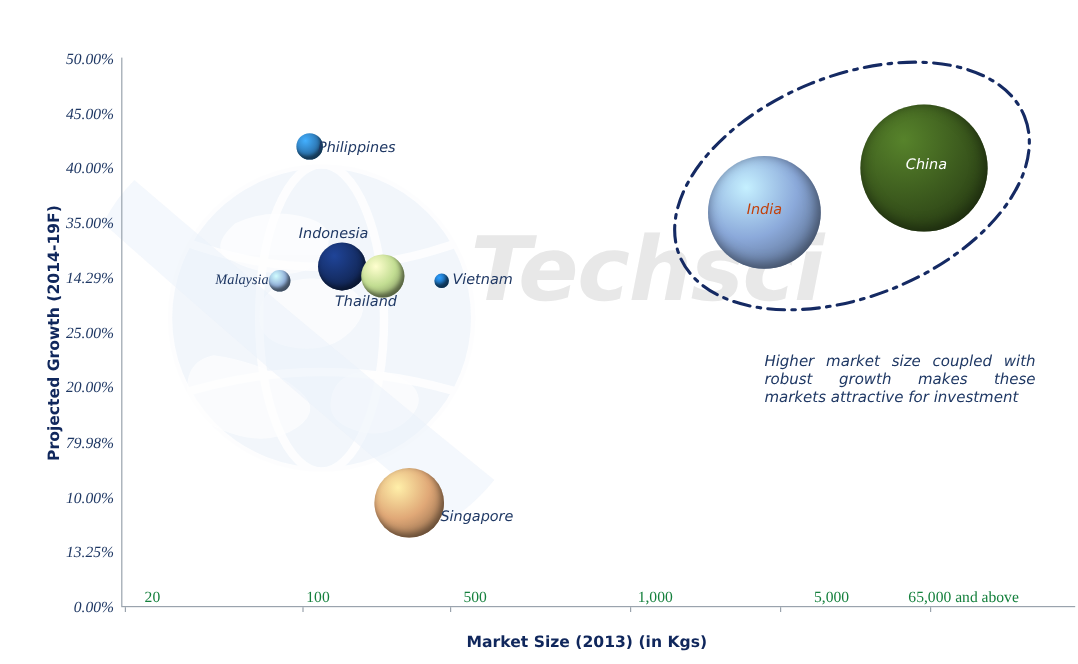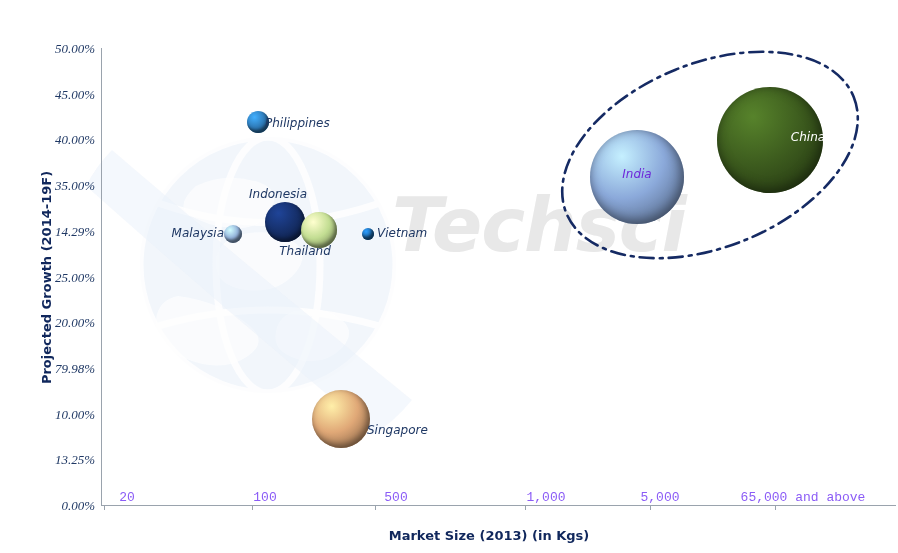--- a/index.html
+++ b/index.html
@@ -32,22 +32,22 @@
 
   .y-tick-label{
     position:absolute;right:0;width:86px;text-align:right;
     font-family:"Liberation Serif","DejaVu Serif",serif;
     font-size:13px;color:#1f3864;white-space:nowrap;
   }
   .y-tick-wrap{position:absolute;left:0;width:95px;height:14px;font-style:italic;}
 
   .x-tick-label{
     position:absolute;top:490px;
-    font-family:Liberation Mono, monospace;
-    font-size:13px;color:#8b5cf6;white-space:nowrap;
+    font-family:Liberation Serif, serif;
+    font-size:13px;color:#15803d;white-space:nowrap;
     transform:translateX(-50%);
   }
 
   .axis-title{
     position:absolute;
     font-family:"DejaVu Sans","Liberation Sans",sans-serif;
     font-weight:bold;font-size:13px;color:#10275c;white-space:nowrap;
   }
   #x-axis-title{left:0;width:898px;text-align:center;top:528px;padding-left:40px;}
   #y-axis-title{
@@ -58,21 +58,21 @@
   
   .bubble{
     position:absolute;border-radius:50%;
     transform:translate(-50%,-50%);
   }
   .bubble-label{
     position:absolute;
     font-family:"DejaVu Sans","Liberation Sans",sans-serif;
     font-style:italic;font-size:12px;color:#1f3864;white-space:nowrap;
   }
-  .bubble-label.inside{color:#6d28d9;transform:translate(-50%,-50%);}
+  .bubble-label.inside{color:#c2410c;transform:translate(-50%,-50%);}
   .bubble-label.inside.light{color:#ffffff;}
 
   
   #highlight-ellipse{position:absolute;left:540px;top:18px;pointer-events:none;}
 
   
   #annotation-text{
     position:absolute;left:637px;top:293px;width:226px;
     font-family:"DejaVu Sans","Liberation Sans",sans-serif;
     font-style:italic;font-size:12.5px;line-height:15px;
@@ -144,52 +144,53 @@
       </div>
       <div class="y-tick-wrap" style="top: 41px;">
         <div class="y-tick-label">50.00%</div>
       </div>
     </div>
   <div id="x-tick-labels">
       <div class="x-tick-label" style="left: 127px;">20</div>
       <div class="x-tick-label" style="left: 265px;">100</div>
       <div class="x-tick-label" style="left: 396px;">500</div>
       <div class="x-tick-label" style="left: 546px;">1,000</div>
-      <div class="x-tick-label" style="left: 660px;">5,000</div>
+      <div class="x-tick-label" style="left: 693px;">5,000</div>
       <div class="x-tick-label" style="left: 803px;">65,000 and above</div>
     </div>
   <div id="x-ticks">
       <div class="x-tick" style="left: 104px;"></div>
       <div class="x-tick" style="left: 252px;"></div>
       <div class="x-tick" style="left: 375px;"></div>
       <div class="x-tick" style="left: 525px;"></div>
       <div class="x-tick" style="left: 650px;"></div>
       <div class="x-tick" style="left: 775px;"></div>
     </div>
 
   <div class="axis-title" id="x-axis-title">Market Size (2013) (in Kgs)</div>
   <div class="axis-title" id="y-axis-title">Projected Growth (2014-19F)</div>
 
   <div id="bubble-layer">
       <div class="bubble" style="left: 258px; top: 122px; width: 22px; height: 22px; background: radial-gradient(circle at 34% 28%, rgb(67, 176, 255) 0%, rgb(47, 124, 186) 46%, rgb(29, 77, 115) 88%, rgb(24, 62, 93) 100%); box-shadow: rgb(21, 56, 84) -2px -3px 3px inset;"></div>
       <div class="bubble-label" style="left: 265px; top: 116px;">Philippines</div>
       <div class="bubble" style="left: 233px; top: 234px; width: 18px; height: 18px; background: radial-gradient(circle at 34% 28%, rgb(209, 253, 255) 0%, rgb(147, 178, 218) 46%, rgb(91, 110, 135) 88%, rgb(74, 89, 109) 100%); box-shadow: rgb(66, 80, 98) -2px -3px 3px inset;"></div>
-      <div class="bubble-label" style="left: 224px; top: 226px; transform: translateX(-100%);">Malaysia</div>
+      <div class="bubble-label" style="left: 224px; top: 226px; transform: translateX(-100%); font-family: Liberation Serif, serif;">Malaysia</div>
       <div class="bubble" style="left: 285px; top: 222px; width: 40px; height: 40px; background: radial-gradient(circle at 34% 28%, rgb(31, 68, 152) 0%, rgb(22, 48, 107) 46%, rgb(14, 30, 66) 88%, rgb(11, 24, 54) 100%); box-shadow: rgb(10, 22, 48) -2px -3px 4.4px inset;"></div>
       <div class="bubble-label" style="left: 278px; top: 187px; transform: translateX(-50%);">Indonesia</div>
       <div class="bubble" style="left: 319px; top: 230px; width: 36px; height: 36px; background: radial-gradient(circle at 34% 28%, rgb(255, 255, 207) 0%, rgb(194, 221, 146) 46%, rgb(120, 137, 91) 88%, rgb(97, 111, 73) 100%); box-shadow: rgb(87, 99, 66) -2px -3px 3.96px inset;"></div>
       <div class="bubble-label" style="left: 305px; top: 244px; transform: translateX(-50%);">Thailand</div>
       <div class="bubble" style="left: 368px; top: 234px; width: 12px; height: 12px; background: radial-gradient(circle at 34% 28%, rgb(44, 158, 255) 0%, rgb(31, 111, 181) 46%, rgb(19, 69, 112) 88%, rgb(16, 56, 91) 100%); box-shadow: rgb(14, 50, 81) -2px -3px 3px inset;"></div>
       <div class="bubble-label" style="left: 377px; top: 226px;">Vietnam</div>
       <div class="bubble" style="left: 341px; top: 419px; width: 58px; height: 58px; background: radial-gradient(circle at 34% 28%, rgb(255, 239, 169) 0%, rgb(224, 168, 119) 46%, rgb(139, 104, 74) 88%, rgb(112, 84, 60) 100%); box-shadow: rgb(101, 76, 54) -2px -3px 6.38px inset;"></div>
       <div class="bubble-label" style="left: 367px; top: 423px;">Singapore</div>
       <div class="bubble" style="left: 637px; top: 177px; width: 94px; height: 94px; background: radial-gradient(circle at 34% 28%, rgb(197, 240, 255) 0%, rgb(139, 169, 218) 46%, rgb(86, 105, 135) 88%, rgb(70, 85, 109) 100%); box-shadow: rgb(63, 76, 98) -2px -3px 10.34px inset;"></div>
       <div class="bubble-label inside" style="left: 637px; top: 174px;">India</div>
       <div class="bubble" style="left: 770px; top: 140px; width: 106px; height: 106px; background: radial-gradient(circle at 34% 28%, rgb(87, 131, 43) 0%, rgb(61, 92, 30) 46%, rgb(38, 57, 19) 88%, rgb(31, 46, 15) 100%); box-shadow: rgb(27, 41, 14) -2px -3px 11.66px inset;"></div>
-      <div class="bubble-label inside light" style="left: 772px; top: 137px; margin-left: 36px;">China</div>
+      <div class="bubble-label inside light" style="left: 772px; top: 137px;">China</div>
     </div>
 
   <svg id="highlight-ellipse" width="340" height="275" viewBox="0 0 340 275">
     <ellipse cx="170" cy="137" rx="155" ry="92" transform="rotate(-22 170 137)" fill="none" stroke="#152a63" stroke-width="2.6" stroke-dasharray="14 6 3 6" stroke-linecap="round"></ellipse>
   </svg>
 
+  <div id="annotation-text">Higher market size coupled with robust growth makes these markets attractive for investment</div>
 
 </div>
 
 </body></html>

